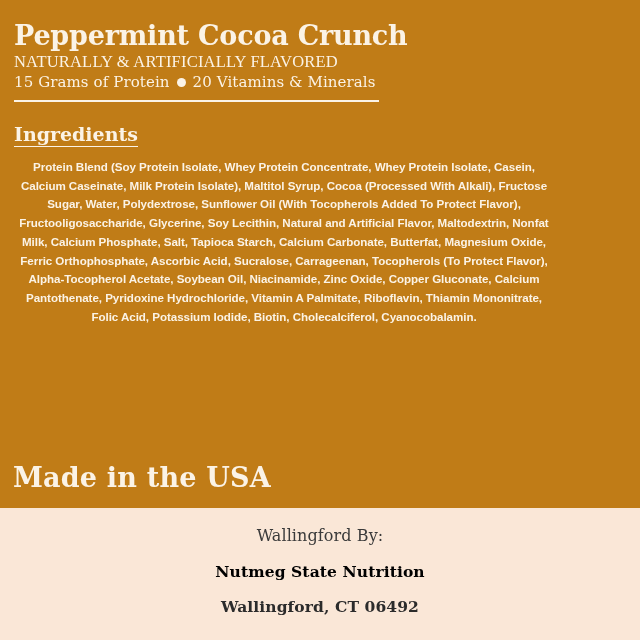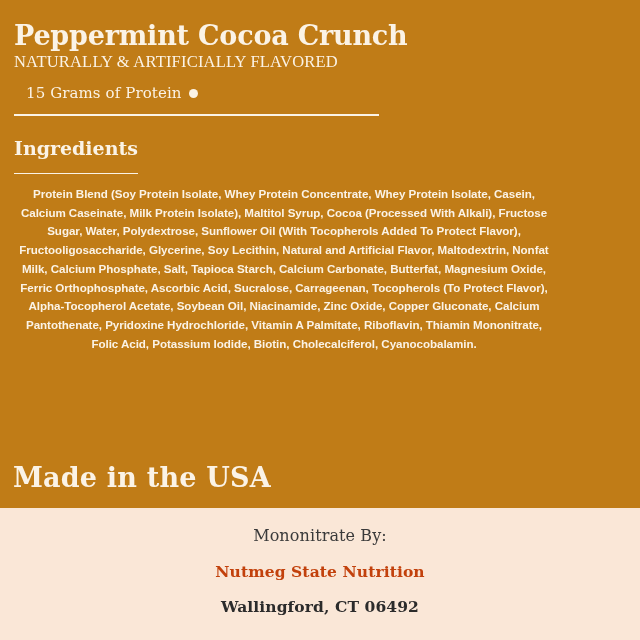--- a/index.html
+++ b/index.html
@@ -49,21 +49,21 @@
     white-space: nowrap;
   }
   .claims-row {
     display: flex;
     align-items: center;
     font-family: "DejaVu Serif", serif;
     font-size: 15px;
     color: #FBF3E6;
     letter-spacing: 0.1px;
     white-space: nowrap;
-    margin: 12px;
+    margin: 0;
   }
   .claims-row .bullet-dot {
     display: inline-block;
     width: 9px;
     height: 9px;
     border-radius: 50%;
     background: #FBF3E6;
     margin: 0 7px 0 7px;
     flex: none;
   }
@@ -74,21 +74,21 @@
     margin: 9px 0 0 0;
   }
   .ingredients-heading {
     font-family: "DejaVu Serif", serif;
     font-weight: bold;
     font-size: 19px;
     color: #FBF3E6;
     margin: 22px 0 0 0;
     display: inline-block;
     border-bottom: 1.5px solid #FBF3E6;
-    padding-bottom: 14px;
+    padding-bottom: 1px;
     line-height: 1.1;
   }
   .ingredients-body {
     font-family: "Liberation Sans", sans-serif;
     font-weight: bold;
     font-size: 11.6px;
     line-height: 1.62;
     color: #FBF3E6;
     margin: 11px 0 0 0;
     width: 540px;
@@ -122,21 +122,21 @@
     font-family: "DejaVu Serif", serif;
     font-size: 16px;
     color: #3A3A3A;
     margin: 0 0 17px 0;
     letter-spacing: 0.1px;
   }
   .dist-name {
     font-family: "DejaVu Serif", serif;
     font-weight: bold;
     font-size: 15.5px;
-    color: #c2410c;
+    color: #000000;
     margin: 0 0 7px 0;
     letter-spacing: 0.1px;
   }
   .dist-city {
     font-family: "DejaVu Serif", serif;
     font-weight: bold;
     font-size: 15.5px;
     color: #2B2B2B;
     margin: 16px;
     letter-spacing: 0.1px;
@@ -149,31 +149,32 @@
 
   <div class="top-section">
 
     <div class="product-title">Peppermint Cocoa Crunch</div>
 
     <div class="subtitle">NATURALLY &amp; ARTIFICIALLY FLAVORED</div>
 
     <div class="claims-row">
       <span>15 Grams of Protein</span>
       <span class="bullet-dot"></span>
+      <span>20 Vitamins &amp; Minerals</span>
     </div>
 
     <div class="rule"></div>
 
     <div class="ingredients-heading">Ingredients</div>
 
     <div class="ingredients-body">Protein Blend (Soy Protein Isolate, Whey Protein Concentrate, Whey Protein Isolate, Casein, Calcium Caseinate, Milk Protein Isolate), Maltitol Syrup, Cocoa (Processed With Alkali), Fructose Sugar, Water, Polydextrose, Sunflower Oil (With Tocopherols Added To Protect Flavor), Fructooligosaccharide, Glycerine, Soy Lecithin, Natural and Artificial Flavor, Maltodextrin, Nonfat Milk, Calcium Phosphate, Salt, Tapioca Starch, Calcium Carbonate, Butterfat, Magnesium Oxide, Ferric Orthophosphate, Ascorbic Acid, Sucralose, Carrageenan, Tocopherols (To Protect Flavor), Alpha-Tocopherol Acetate, Soybean Oil, Niacinamide, Zinc Oxide, Copper Gluconate, Calcium Pantothenate, Pyridoxine Hydrochloride, Vitamin A Palmitate, Riboflavin, Thiamin Mononitrate, Folic Acid, Potassium Iodide, Biotin, Cholecalciferol, Cyanocobalamin.</div>
 
   </div>
 
   <div class="made-in-usa">Made in the USA</div>
 
   <div class="bottom-section">
-    <div class="distributed-by">Mononitrate By:</div>
+    <div class="distributed-by">Wallingford By:</div>
     <div class="dist-name">Nutmeg State Nutrition</div>
     <div class="dist-city">Wallingford, CT 06492</div>
   </div>
 
 </div>
 
 </body></html>

